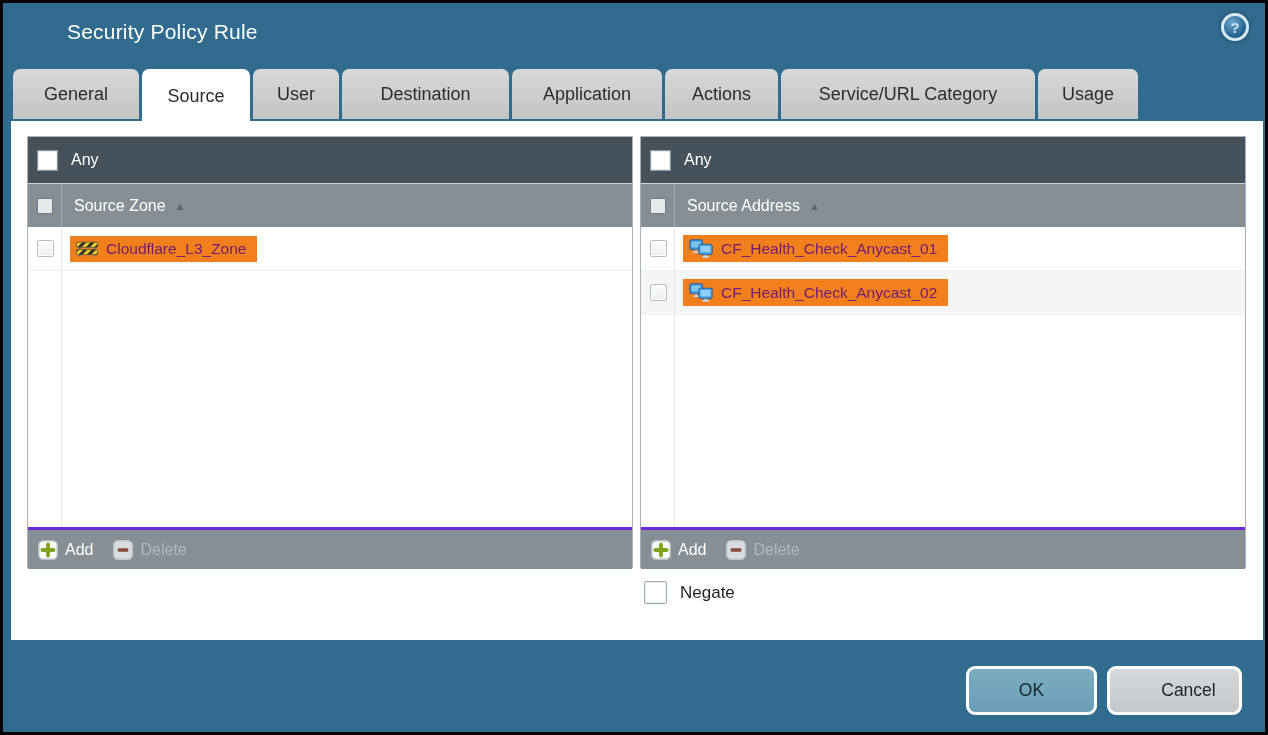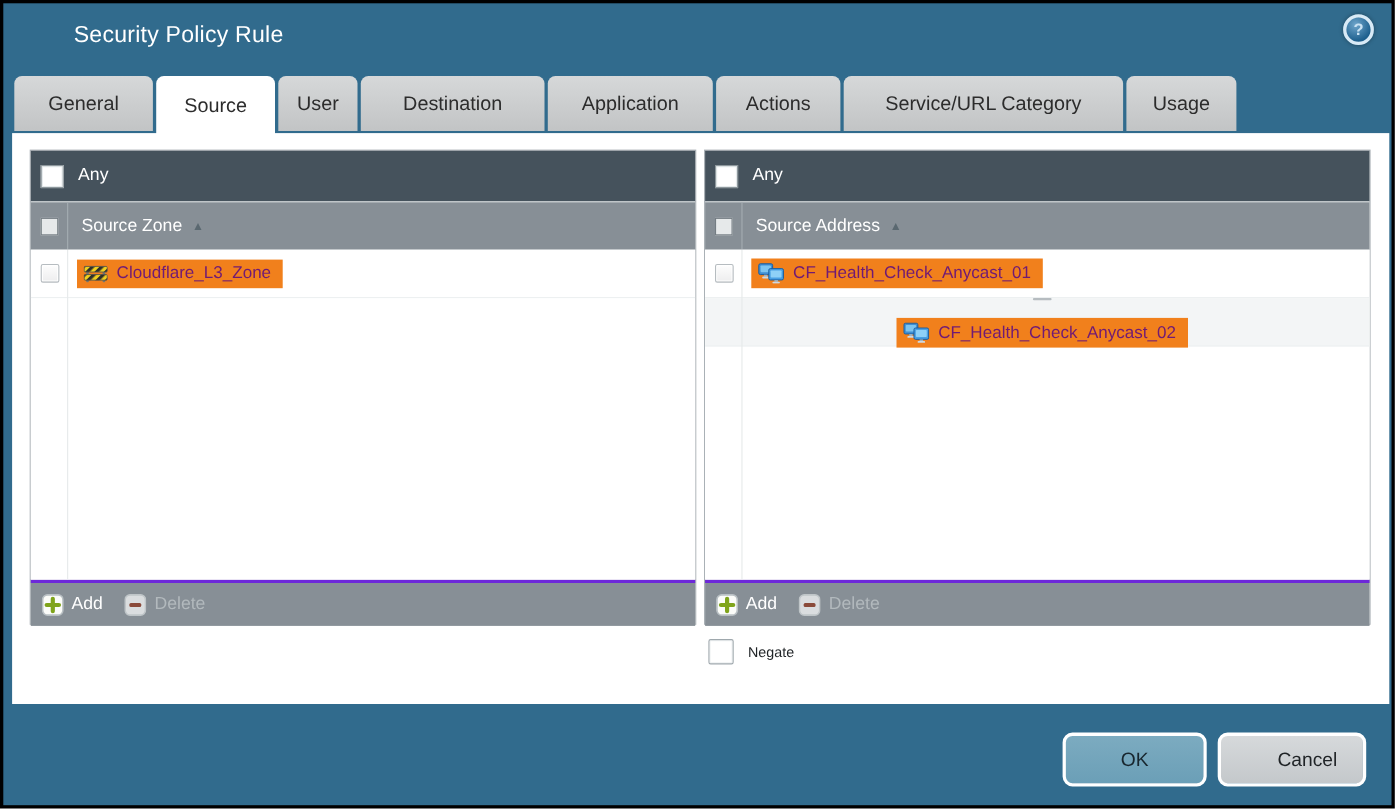--- a/index.html
+++ b/index.html
@@ -37,21 +37,21 @@
   .tab {
     height:50px;
     display:flex; align-items:center; justify-content:center;
     background:linear-gradient(#d6d8d9, #c2c4c5);
     border-radius:7px 7px 0 0;
     color:#2c2c2c; font-size:18px;
     padding:0 4px;
     cursor:pointer;
   }
   .tab.active { background:#fff; height:55px; z-index:3;text-align:center; }
-  .tab-general{width:126px}.tab-source{width:108px}.tab-user{width:72px}
+  .tab-general{width:126px}.tab-source{width:108px}.tab-user{width:86px}
   .tab-destination{width:167px}.tab-application{width:150px}
   .tab-service{width:254px}.tab-actions{width:113px}.tab-usage{width:100px}
 
   
   .content {
     position:absolute; left:8px; top:118px; width:1252px; height:519px;
     background:#fff; z-index:2;
   }
 
   .panel {
@@ -89,21 +89,21 @@
   .sort-arrow { margin-left:9px; font-size:11px; color:#5a6870; }
 
   .rows { position:relative; height:300px; background:#fff; overflow:hidden; }
   .rows-sep {
     position:absolute; left:33px; top:0; bottom:0; width:1px; background:#e6e9ea;
   }
   .row {
     height:44px; display:flex; align-items:center; gap:16px;
     padding-left:9px; border-bottom:1px solid #edf0f1;
   }
-  .row.alt { background:var(--row-alt, #F3F5F6);flex-direction:column; }
+  .row.alt { background:var(--row-alt, #F3F5F6); }
   .cb-row {
     width:17px; height:17px; border:1px solid #b6bcc0; border-radius:2px;
     background:linear-gradient(#fdfdfd, #ededee);
     box-shadow:inset 0 0 0 1px #fff;
   }
   .chip {
     display:inline-flex; align-items:center; gap:8px;
     background:var(--highlight-orange, #F1801C);
     color:#701a75; font-size:15.5px;
     padding:4px 11px 4px 6px;
@@ -116,21 +116,21 @@
     display:flex; align-items:center; gap:20px; padding-left:10px;
   }
   .ftr-btn { display:flex; align-items:center; gap:7px; font-size:16px; cursor:pointer; }
   .ftr-btn.add    { color:#fff; }
   .ftr-btn.delete { color:#b2b9bd; }
 
   
   .negate {
     position:absolute; left:633px; top:460px;
     display:flex; align-items:center; gap:13px;
-    font-size:13px; color:#1f2326;
+    font-size:17px; color:#1f2326;
   }
   .cb-negate {
     width:23px; height:23px; background:#fff;
     border:1px solid #9fa8ad; border-radius:2px;
     box-shadow:inset 0 0 0 1px #eef1f2;
   }
 
   
   .btn {
     position:absolute; top:663px; height:49px;

